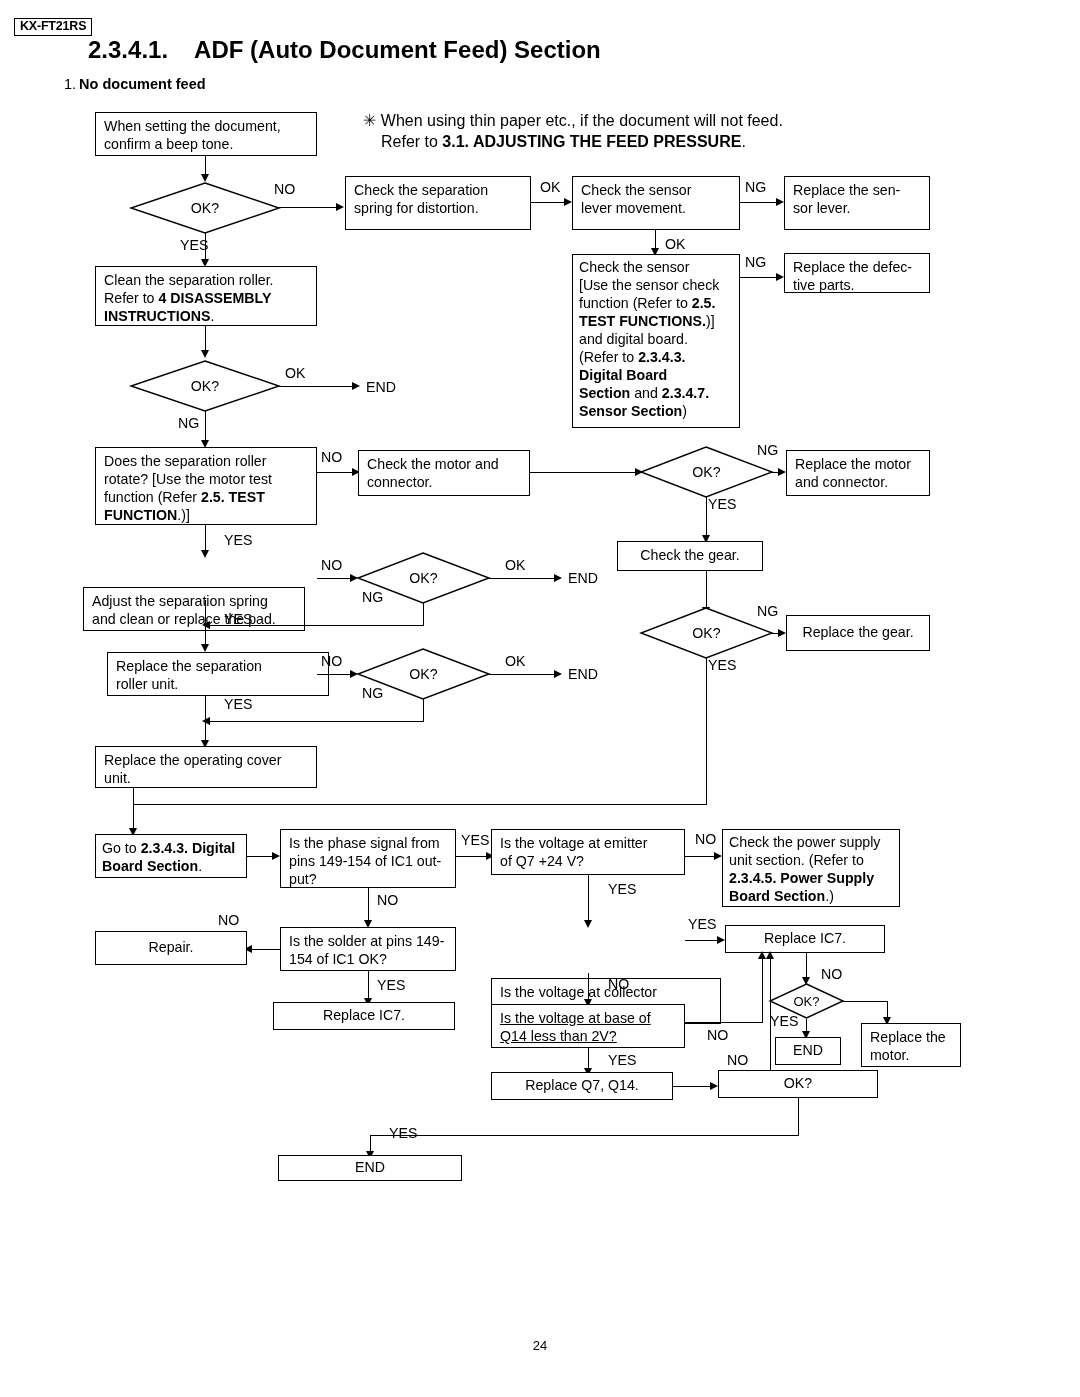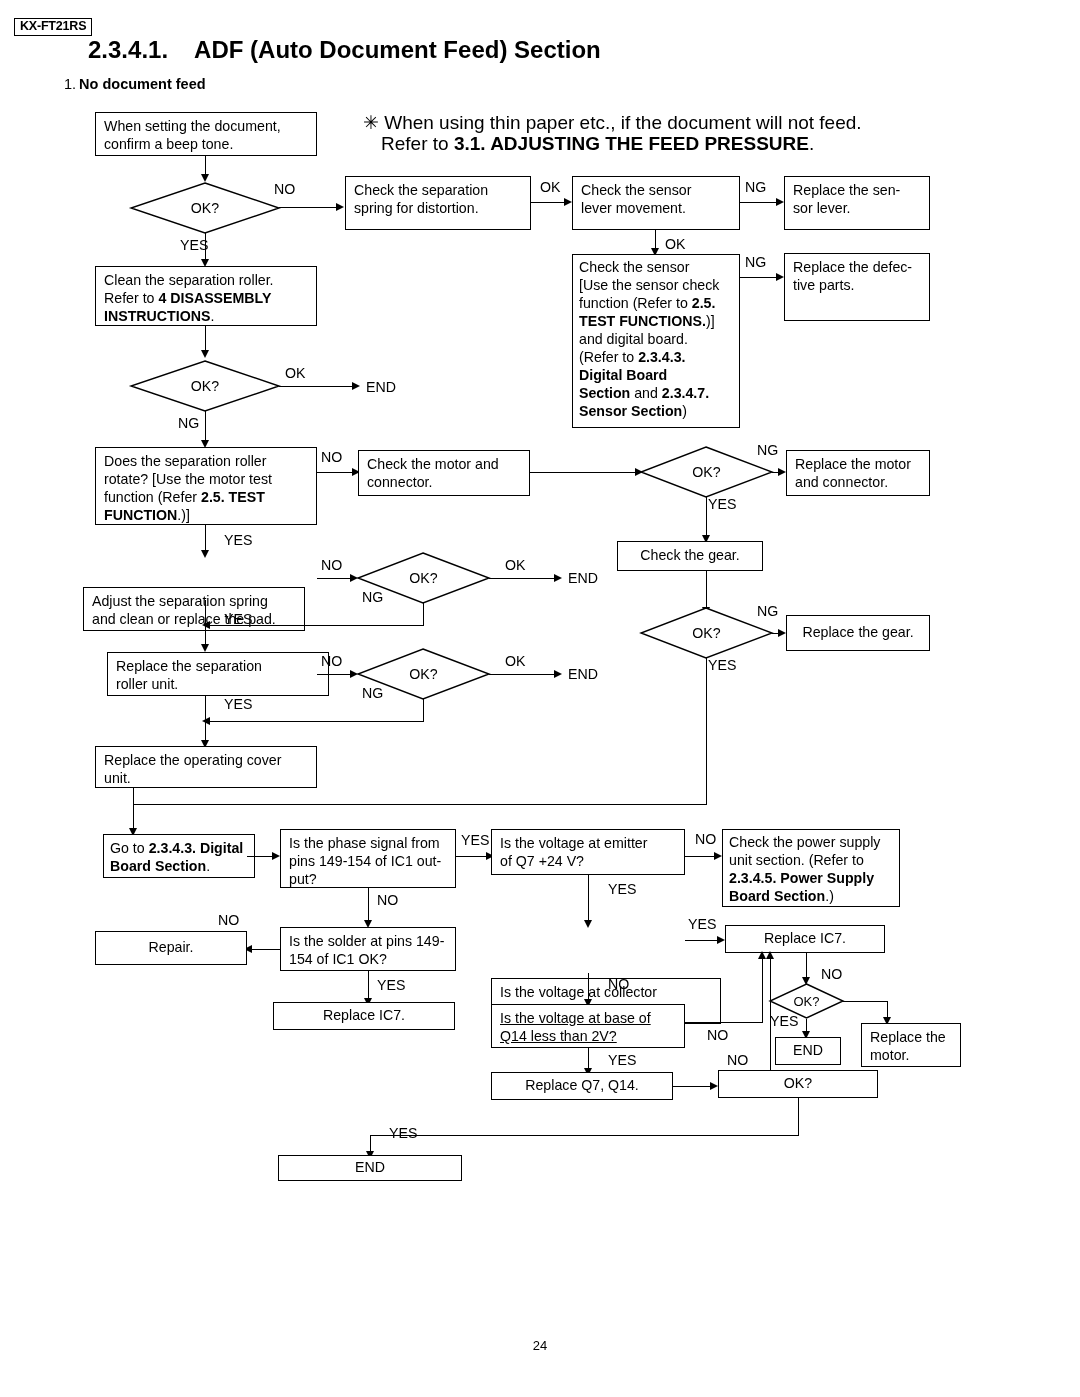--- a/index.html
+++ b/index.html
@@ -21,21 +21,21 @@
     position:absolute;left:88px;top:36px;
     font-size:24px;font-weight:bold;letter-spacing:0px;white-space:nowrap;
   }
   .sec-title .num{display:inline-block;margin-right:26px;}
   .sub-title{
     position:absolute;left:64px;top:76px;
     font-size:14.5px;font-weight:bold;white-space:nowrap;
   }
   .sub-title .idx{font-weight:normal;margin-right:3px;}
   .note{
-    position:absolute;font-size:19px;line-height:1.32;white-space:nowrap;
+    position:absolute;font-size:16px;line-height:1.32;white-space:nowrap;
   }
   .page-no{
     position:absolute;left:0;top:1338px;width:1080px;text-align:center;
     font-size:13px;
   }
 
   
   .box{
     position:absolute;box-sizing:border-box;
     border:1.4px solid #000;background:#fff;
@@ -221,21 +221,21 @@
 <b> TEST FUNCTIONS.</b><span>)]</span>
 <span>and digital board.</span>
 <span>(Refer to </span><b>2.3.4.3.</b>
 <b>Digital Board</b>
 <b>Section</b><span> and </span><b>2.3.4.7.</b>
 <b>Sensor Section</b><span>)</span></div>
 
   <div class="lbl" style="left:745px;top:255px;">NG</div>
   <div class="h" style="left:740px;top:277px;width:38px;"></div>
   <div class="arw r" style="left:776px;top:273px;"></div>
-  <div class="box" style="left:784px;top:253px;width:146px;height:68px;">Replace the defec-
+  <div class="box" style="left:784px;top:253px;width:146px;height:40px;">Replace the defec-
 tive parts.</div>
 
   <div class="box" style="left:358px;top:450px;width:172px;height:46px;">Check the motor and
 connector.</div>
   <div class="h" style="left:530px;top:472px;width:107px;"></div>
   <div class="arw r" style="left:635px;top:468px;"></div>
 
   <div class="diamond" style="left:640px;top:446px;width:133px;height:52px;">
     <svg width="133" height="52" viewBox="0 0 133 52">
         <polygon points="66,1 132,26 66,51 1,26" fill="#fff" stroke="#000" stroke-width="1.4"></polygon>
@@ -269,21 +269,21 @@
 
   <div class="lbl" style="left:708px;top:658px;">YES</div>
 
   <div class="v" style="left:706px;top:658px;height:147px;"></div>
   <div class="h" style="left:133px;top:804px;width:574px;"></div>
   <div class="v" style="left:133px;top:804px;height:26px;"></div>
   <div class="arw d" style="left:128.5px;top:828px;"></div>
 
   <div class="v" style="left:133px;top:788px;height:16px;"></div>
 
-  <div class="box" style="left:95px;top:834px;width:152px;height:44px;padding:5px 4px 4px 6px;margin-left:8px;"><span>Go to </span><b>2.3.4.3. Digital</b>
+  <div class="box" style="left:95px;top:834px;width:152px;height:44px;padding:5px 4px 4px 6px;"><span>Go to </span><b>2.3.4.3. Digital</b>
 <b>Board Section</b><span>.</span></div>
 
   <div class="h" style="left:247px;top:856px;width:27px;"></div>
   <div class="arw r" style="left:272px;top:852px;"></div>
 
   <div class="box" style="left:280px;top:829px;width:176px;height:59px;">Is the phase signal from
 pins 149-154 of IC1 out-
 put?</div>
   <div class="lbl" style="left:461px;top:833px;">YES</div>
   <div class="h" style="left:456px;top:856px;width:32px;"></div>

